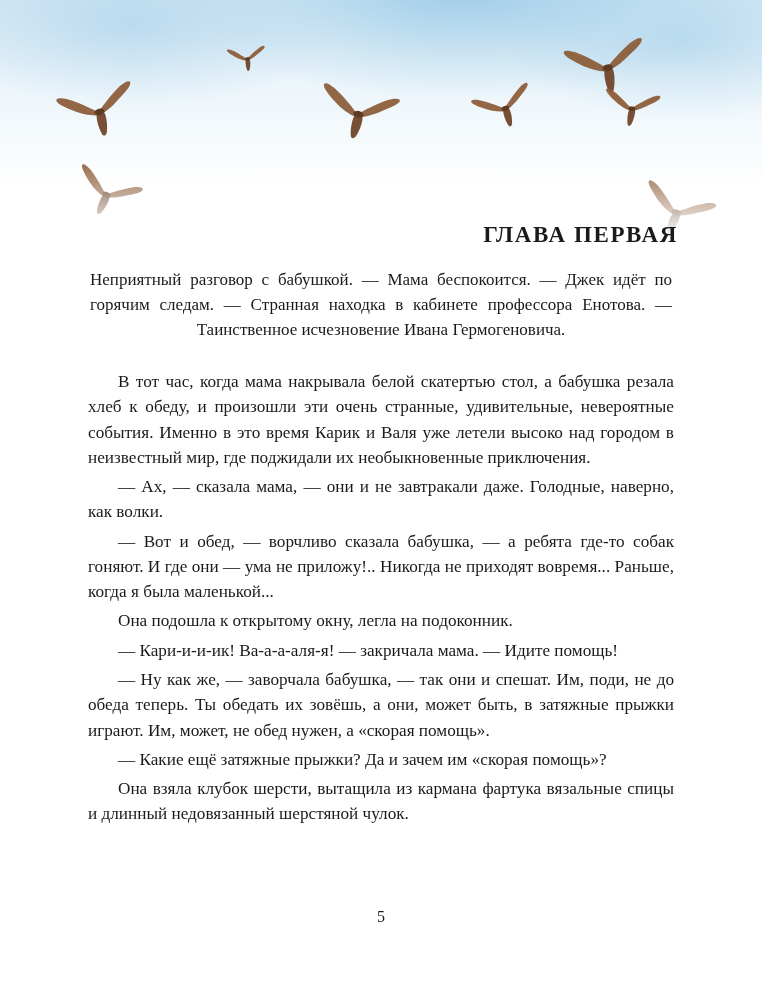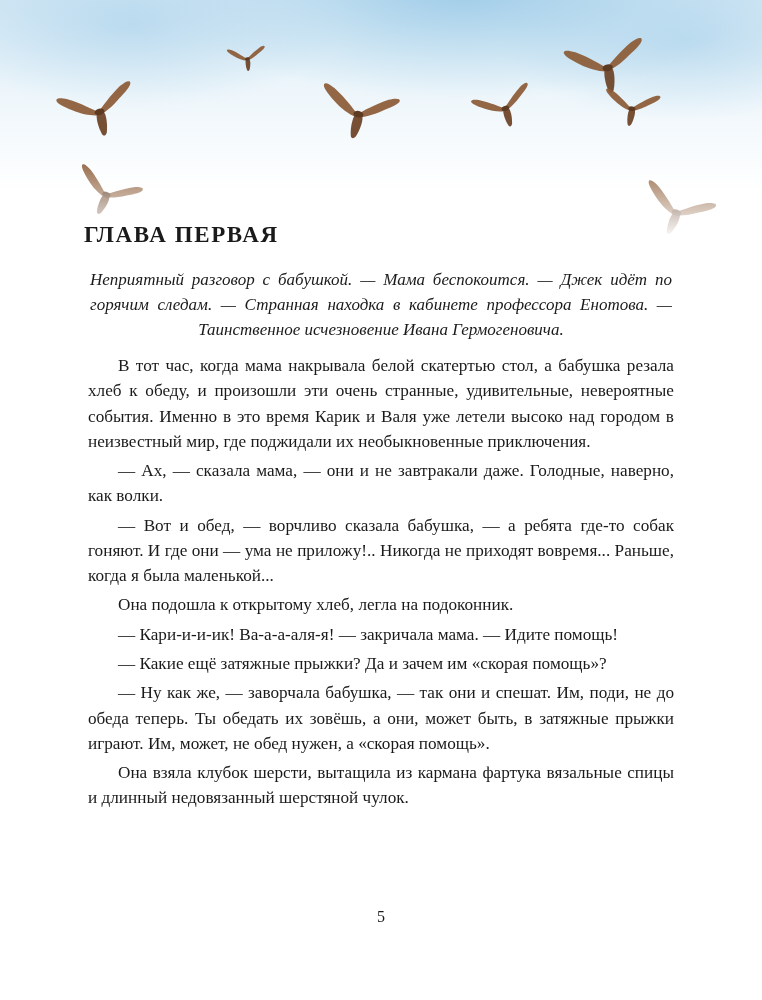--- a/index.html
+++ b/index.html
@@ -52,35 +52,34 @@
   }
 
   
   .content {
     position: absolute;
     left: 84px;
     top: 0;
     width: 594px;
   }
   .chapter-title {
-    text-align: left;
+    text-align: right;
     font-size: 23px;
     font-weight: bold;
     letter-spacing: 1.6px;
     margin-top: 222px;
     margin-bottom: 20px;
     font-family: "Liberation Serif", serif;
   }
   .synopsis {
-    font-style: italic;
     font-size: 17px;
     line-height: 1.47;
     text-align: justify;
     text-align-last: center;
-    margin: 0 6px 10px 6px;
+    margin: 0 6px 26px 6px;
     hyphens: manual;
   }
   p.body {
     font-size: 17.2px;
     line-height: 1.47;
     text-align: justify;
     margin: 4px;
     text-indent: 30px;
     hyphens: manual;
   }
@@ -153,22 +152,22 @@
     <div class="sky-fade"></div>
   </div>
 
   <div class="content">
     <h1 class="chapter-title">ГЛАВА ПЕРВАЯ</h1>
     <div class="synopsis">Неприятный разговор с бабушкой. — Мама беспокоится. — Джек идёт по горячим следам. — Странная находка в кабинете профессора Енотова. — Таинственное исчезновение Ивана Гермогеновича.</div>
     <div id="body-text">
         <p class="body">В тот час, когда мама накрывала белой скатертью стол, а бабушка резала хлеб к обеду, и произошли эти очень странные, удивительные, невероятные события. Именно в это время Карик и Валя уже летели высоко над городом в неизвестный мир, где поджидали их необыкновенные приключения.</p>
         <p class="body">— Ах, — сказала мама, — они и не завтракали даже. Голодные, наверно, как волки.</p>
         <p class="body">— Вот и обед, — ворчливо сказала бабушка, — а ребята где-то собак гоняют. И где они — ума не приложу!.. Никогда не приходят вовремя... Раньше, когда я была маленькой...</p>
-        <p class="body">Она подошла к открытому хлеб, легла на подоконник.</p>
+        <p class="body">Она подошла к открытому окну, легла на подоконник.</p>
         <p class="body">— Кари-и-и-ик! Ва-а-а-аля-я! — закричала мама. — Идите помощь!</p>
+        <p class="body">— Ну как же, — заворчала бабушка, — так они и спешат. Им, поди, не до обеда теперь. Ты обедать их зовёшь, а они, может быть, в затяжные прыжки играют. Им, может, не обед нужен, а «скорая помощь».</p>
         <p class="body">— Какие ещё затяжные прыжки? Да и зачем им «скорая помощь»?</p>
-        <p class="body">— Ну как же, — заворчала бабушка, — так они и спешат. Им, поди, не до обеда теперь. Ты обедать их зовёшь, а они, может быть, в затяжные прыжки играют. Им, может, не обед нужен, а «скорая помощь».</p>
         <p class="body">Она взяла клубок шерсти, вытащила из кармана фартука вязальные спицы и длинный недовязанный шерстяной чулок.</p>
       </div>
   </div>
 
   <div class="page-number">5</div>
 </div>
 
 </body></html>

